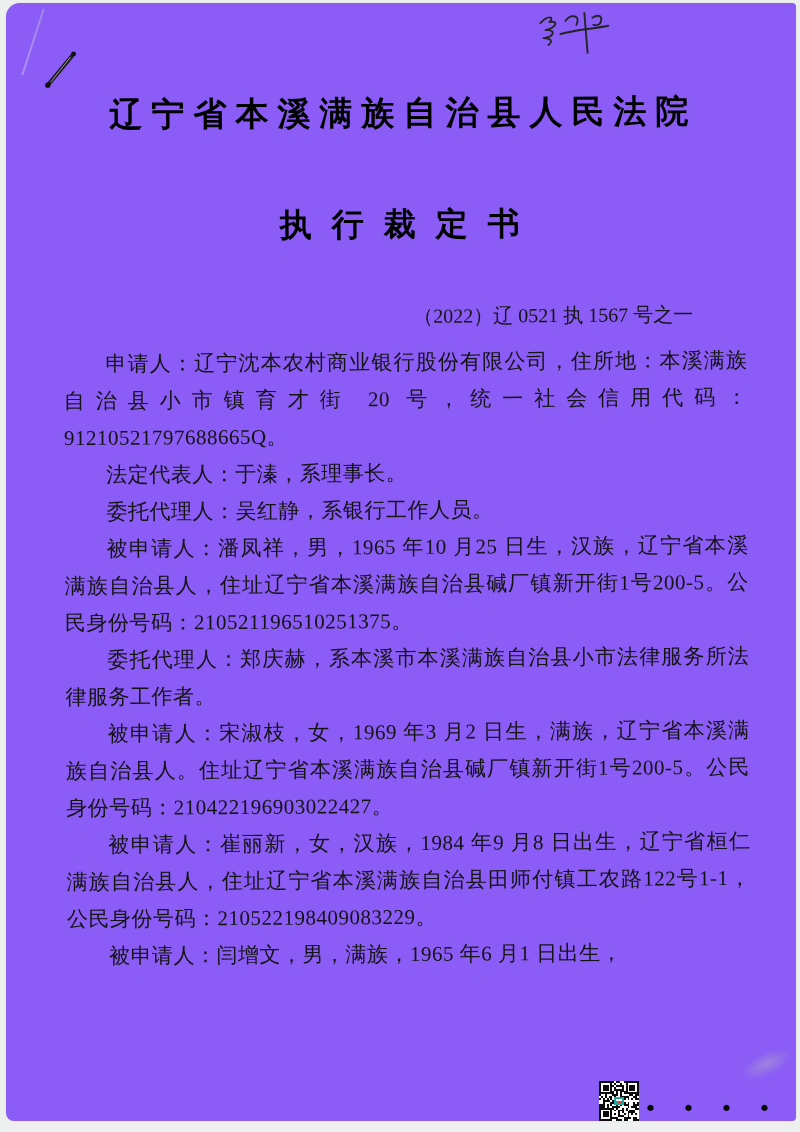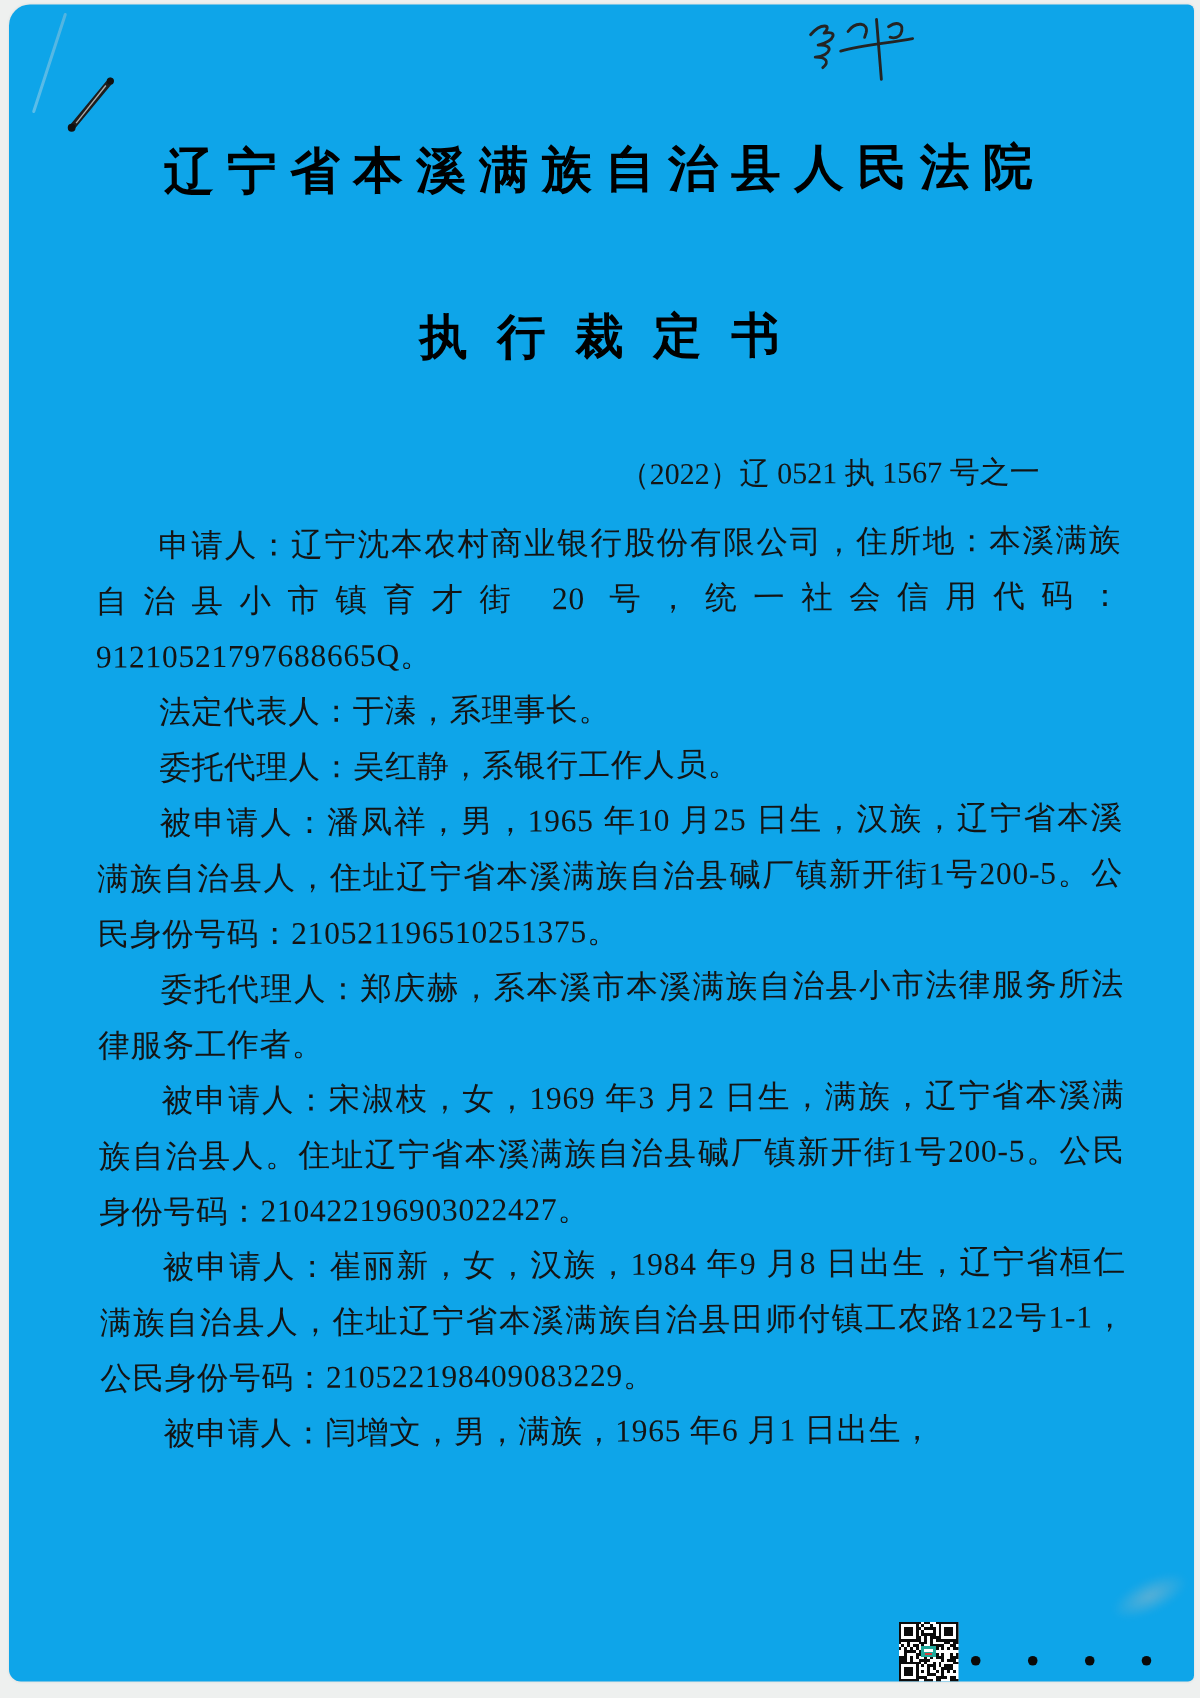--- a/index.html
+++ b/index.html
@@ -10,21 +10,21 @@
     position:relative;
     overflow:hidden;
   }
   .scan-frame{
     position:absolute;inset:0;
     background:#eef0ef;
   }
   .paper{
     position:absolute;
     top:3px;left:6px;right:4px;bottom:11px;
-    background:#0ea5e9;
+    background:#8b5cf6;
     border-radius:14px 4px 4px 8px;
     box-shadow:0 0 2px rgba(0,0,0,0.08);
     overflow:hidden;
   }
   .crease{
     position:absolute;top:4px;left:26px;width:2px;height:70px;
     background:linear-gradient(#cfcfcf,#eaeaea);
     transform:rotate(18deg);opacity:.35;border-radius:2px;
   }
   .content{

